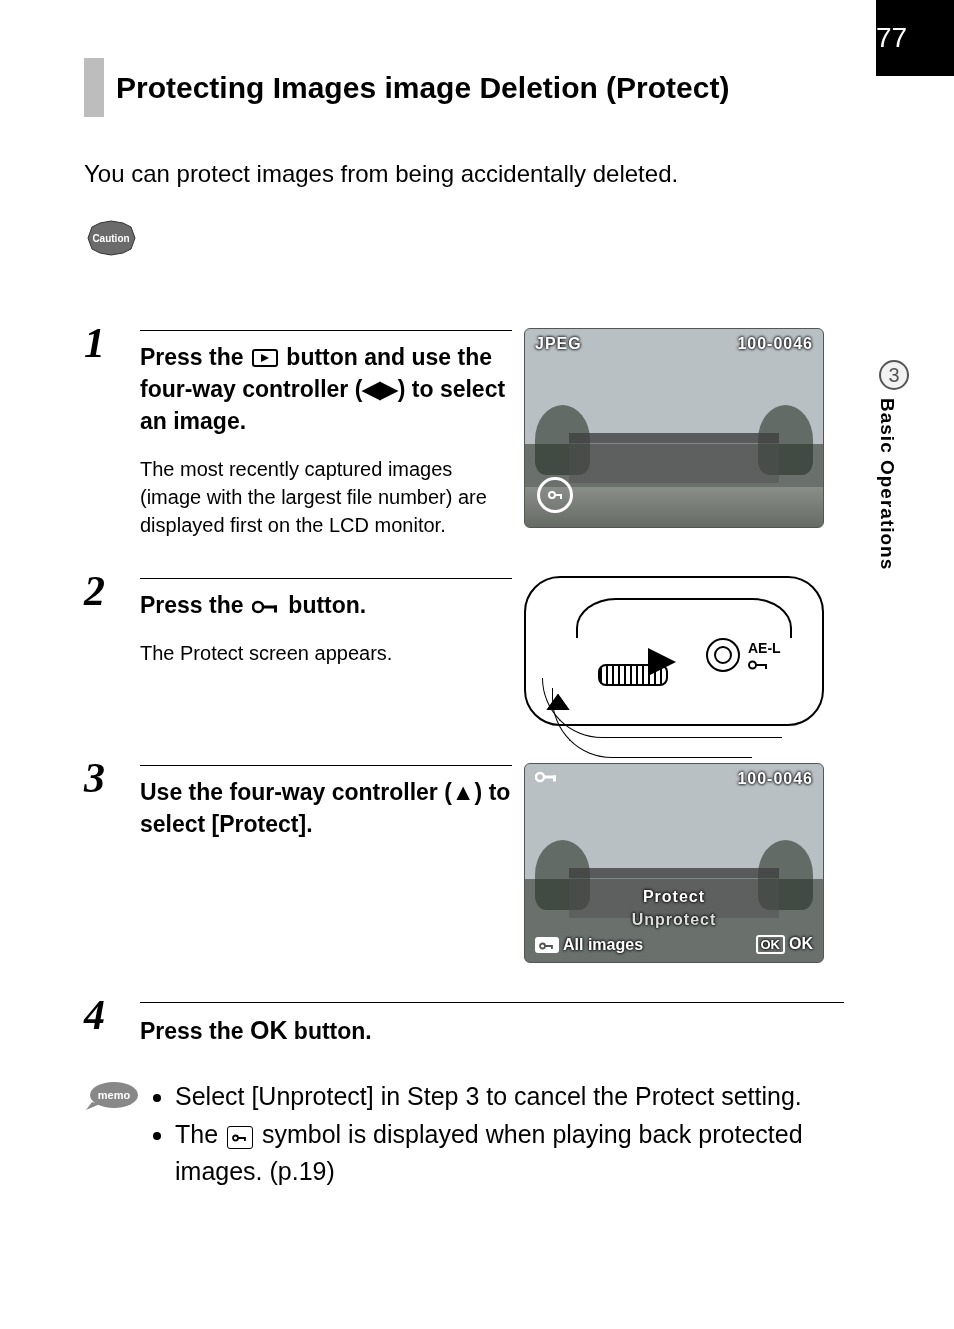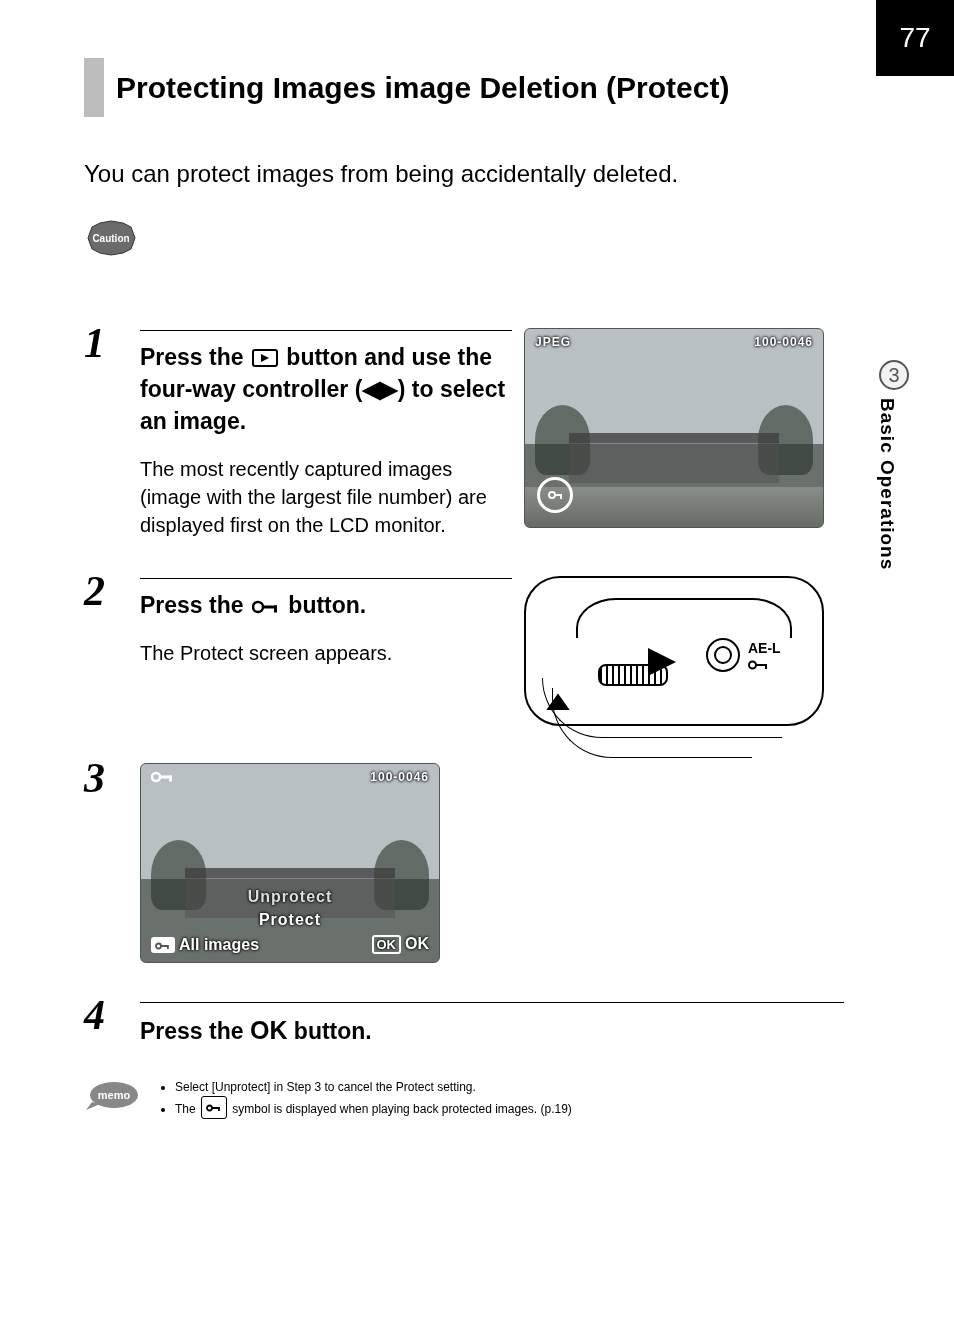--- a/index.html
+++ b/index.html
@@ -1,21 +1,21 @@
 <!DOCTYPE html>
 <html><head>
 <meta charset="utf-8">
 <style>
   * { box-sizing: border-box; margin: 0; padding: 0; }
   html, body { background: #fff; font-family: Arial, Helvetica, sans-serif; color: #000; }
   .page { width: 954px; height: 1329px; position: relative; }
   .side-tab {
     position: absolute; right: 0; top: 0; width: 78px; height: 76px;
     background: #000; color: #fff; display: flex; align-items: center;
-    justify-content: center; font-size: 28px;
+    font-size: 28px;
   }
   .side-rail {
     position: absolute; right: 42px; top: 360px; width: 36px;
   }
   .chapter-circle {
     width: 30px; height: 30px; border: 2px solid #555; border-radius: 50%;
     display: flex; align-items: center; justify-content: center;
     font-size: 20px; color: #555; background: rgba(0,0,0,0.05);
     margin: 0 auto 8px auto;
   }
@@ -48,21 +48,21 @@
   .step-desc { font-size: 20px; margin-top: 18px; line-height: 1.4; }
   .figure { padding-top: 6px; }
 
   
   .lcd {
     width: 300px; height: 200px; border-radius: 6px; overflow: hidden;
     background: linear-gradient(#b8c0c4 0%, #b8c0c4 58%, #6a716c 58%, #6a716c 100%);
     position: relative; border: 1px solid #555;
   }
   .lcd .topbar { display:flex; justify-content: space-between; padding: 6px 10px; color:#fff;
-    font-weight:bold; font-size:12px; text-shadow: 0 0 3px #000, 0 0 3px #000; letter-spacing: 1px;}
+    font-weight:bold; font-size:16px; text-shadow: 0 0 3px #000, 0 0 3px #000; letter-spacing: 1px;}
   .lcd .building {
     position:absolute; left:50%; transform:translateX(-50%); bottom:44px;
     width: 210px; height: 50px; background: rgba(80,80,80,0.5);
     border-top: 10px solid rgba(60,60,60,0.6);
   }
   .lcd .trees-l { position:absolute; left:10px; bottom:52px; width:55px; height:70px;
     background: rgba(40,50,40,0.6); border-radius: 50% 50% 20% 20%; }
   .lcd .trees-r { position:absolute; right:10px; bottom:52px; width:55px; height:70px;
     background: rgba(40,50,40,0.6); border-radius: 50% 50% 20% 20%; }
   .lcd .water { position:absolute; left:0; right:0; bottom:0; height:40px;
@@ -115,21 +115,21 @@
   .camera-diagram .key-label {
     position:absolute; left:222px; top:80px; font-size:14px; font-weight:bold;
   }
   .camera-diagram .lines div {
     position:absolute; border:1.5px solid #000; border-top:none; border-right:none;
     border-radius: 0 0 0 60px;
   }
 
   .memo-row { display: flex; gap: 16px; margin-top: 10px; padding-left: 0px; }
   .memo-icon { width: 55px; height: 34px; }
-  .memo-list { font-size: 12px; line-height: 1.5; }
+  .memo-list { font-size: 25px; line-height: 1.5; }
   .memo-list li { list-style: disc; margin-left: 20px; }
   .key-icon-inline {
     display:inline-block; border:1.5px solid #000; border-radius:3px;
     padding: 0 4px; font-size: 14px; vertical-align: 1px; margin: 0 2px;
   }
   .ok-glyph { font-weight: bold; letter-spacing: 0; }
 </style>
 </head>
 <body>
 
@@ -237,38 +237,44 @@
             filter: drop-shadow(0 0 0 #000);">
             <div style="position:absolute; left:-10px; top:0; width:0;height:0;
               border-left:10px solid transparent;border-right:10px solid transparent;border-bottom:14px solid #000; z-index:-1; transform:scale(1.15) translateY(-1px);"></div>
           </div>
         </div>
       </div>
     </div>
 
     <div class="step">
       <div class="step-num">3</div>
+      <div class="step-body">
+        <hr class="step-hr">
+        <span class="step-head">
+          <span>Use the four-way controller (</span><span>▲</span><span>) to select [Protect].</span>
+        </span>
+      </div>
       <div class="figure">
         <div class="lcd">
           <div class="topbar">
             <span>
               <svg width="24" height="14" viewBox="0 0 24 14">
                 <circle cx="5" cy="7" r="4" fill="none" stroke="#fff" stroke-width="2.5"></circle>
                 <rect x="8" y="5.5" width="13" height="3" fill="#fff"></rect>
                 <rect x="18" y="5.5" width="3" height="6" fill="#fff"></rect>
               </svg>
             </span>
             <span>100-0046</span>
           </div>
           <div class="trees-l"></div>
           <div class="trees-r"></div>
           <div class="building"></div>
           <div class="menu">
+            <div class="opt sel">Protect</div>
             <div class="opt unsel">Unprotect</div>
-            <div class="opt sel">Protect</div>
             <div class="bottom-row">
               <span>
                 <span class="key-icon">
                   <svg width="16" height="10" viewBox="0 0 16 10" style="vertical-align:-1px">
                     <circle cx="3.5" cy="5" r="2.5" fill="none" stroke="#555" stroke-width="1.8"></circle>
                     <rect x="5.5" y="4" width="8" height="2" fill="#555"></rect>
                     <rect x="12" y="4" width="1.8" height="4" fill="#555"></rect>
                   </svg>
                 </span><span>All images</span>
               </span>

